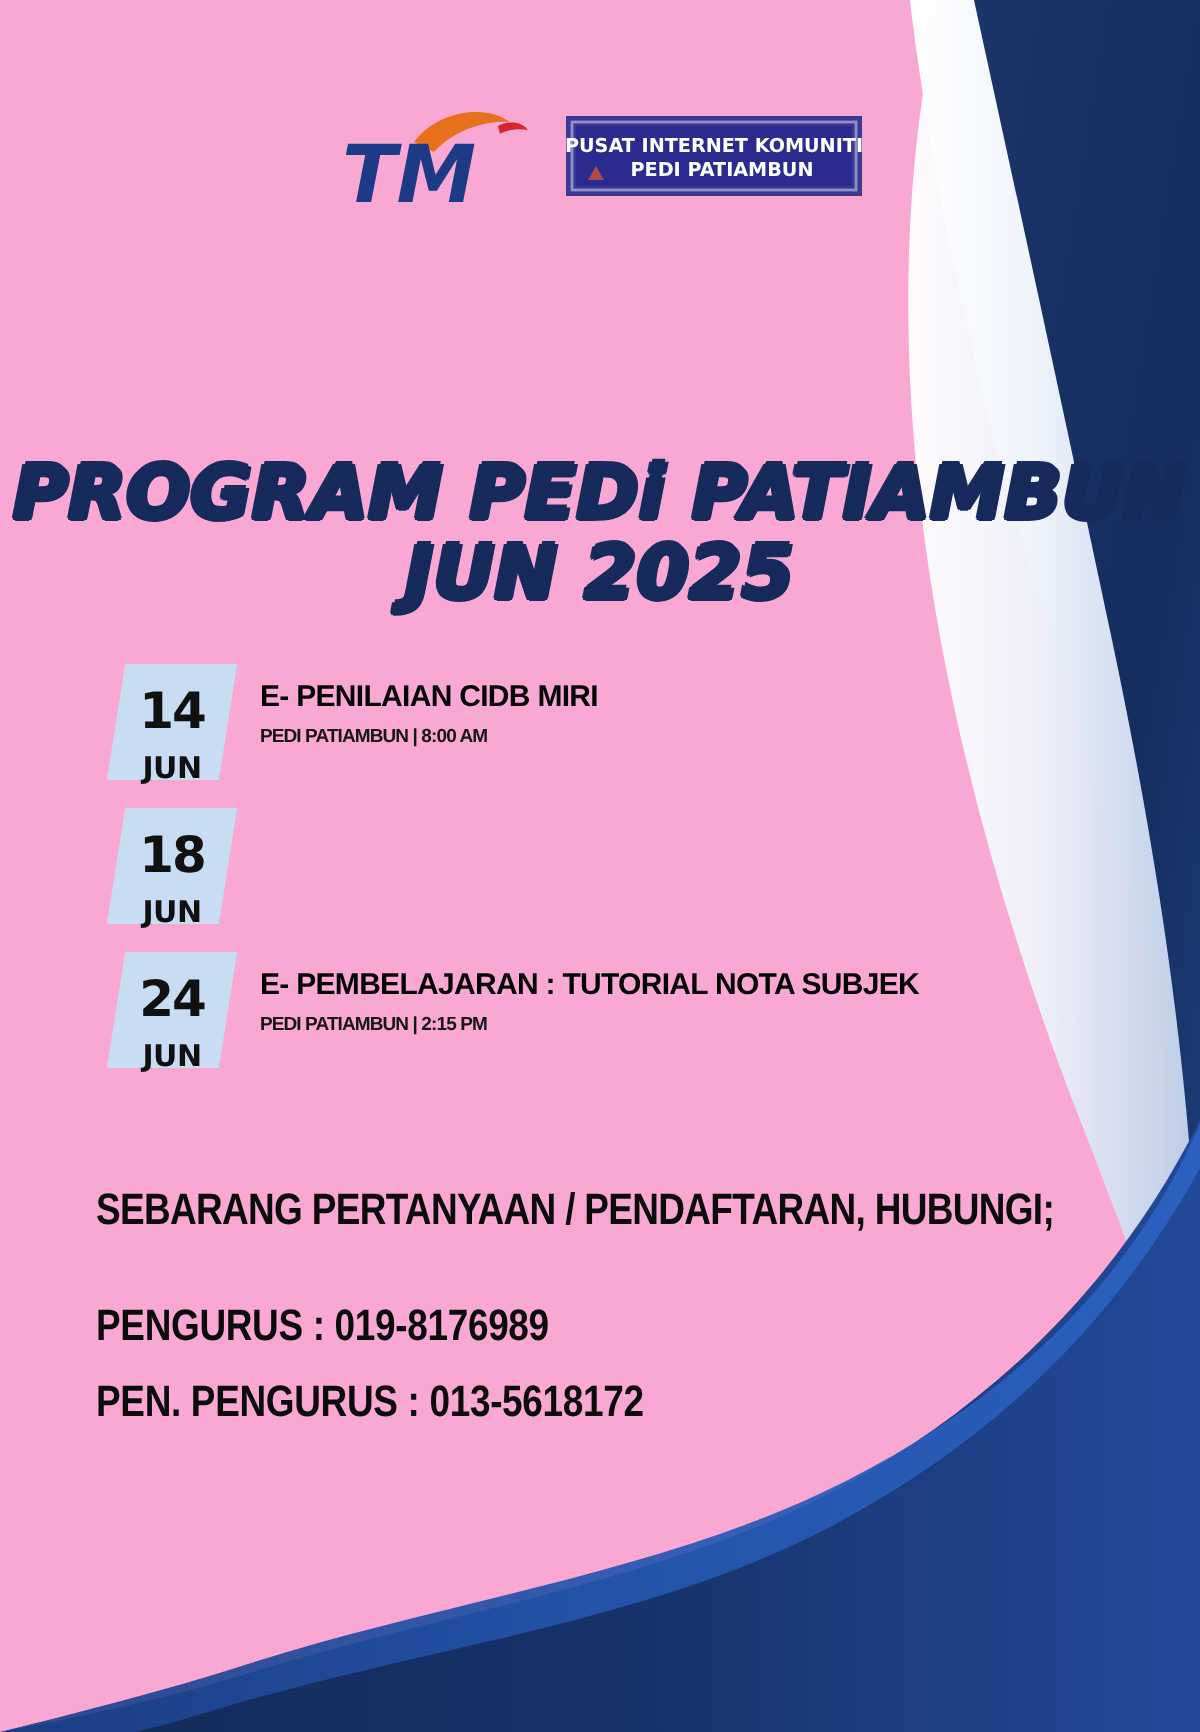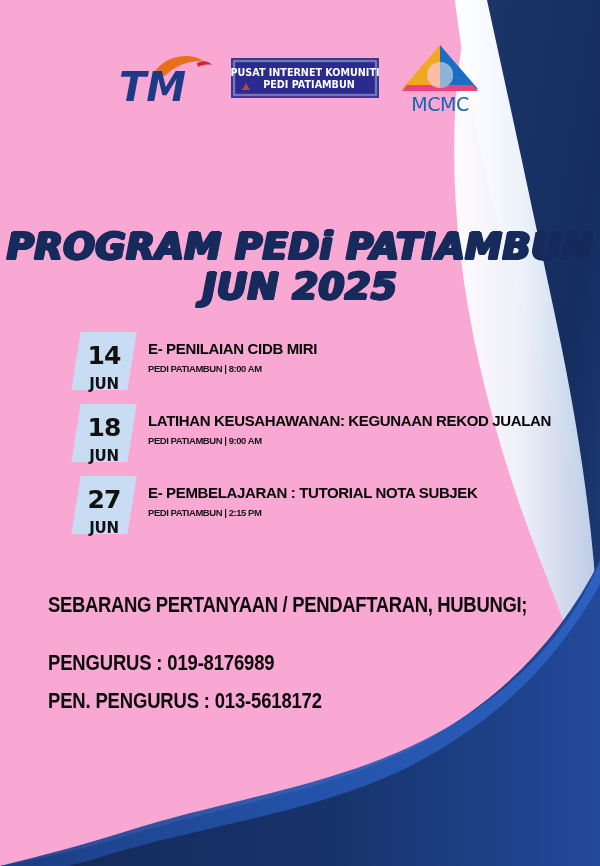--- a/index.html
+++ b/index.html
@@ -73,21 +73,21 @@
        0 1.3px 0 #162a5c, 0 -1.3px 0 #162a5c,
        1.2px 1.2px 0 #162a5c, -1.2px 1.2px 0 #162a5c;
   }
   .title-line.l1 { font-size: 37px; margin-top: 28px; }
   .title-line.l2 { font-size: 37px; margin-top: 2px; }
 
   
   .events {
     position: absolute;
     top: 332px;
-    left: 76px;
+    left: 58px;
     width: 520px;
     z-index: 5;
   }
   .event-row {
     display: flex;
     align-items: flex-start;
     margin-bottom: 14px;
     height: 58px;
   }
   .date-badge {
@@ -242,31 +242,20 @@
       <svg viewBox="0 0 148 40" width="148" height="40" xmlns="http://www.w3.org/2000/svg">
         <rect x="0" y="0" width="148" height="40" fill="#3a3a93"></rect>
         <rect x="3" y="3" width="142" height="34" fill="none" stroke="#8e8ec9" stroke-width="1.4"></rect>
         <rect x="5" y="5" width="138" height="30" fill="#2b2b8f"></rect>
         <text x="74" y="18" text-anchor="middle" font-family="DejaVu Sans, sans-serif" font-size="9.6" font-weight="bold" fill="#ffffff">PUSAT INTERNET KOMUNITI</text>
         <text x="78" y="30" text-anchor="middle" font-family="DejaVu Sans, sans-serif" font-size="9.6" font-weight="bold" fill="#ffffff">PEDI PATIAMBUN</text>
         <path d="M 11,32 L 15,25 L 19,32 Z" fill="#b04848"></path>
       </svg>
     </div>
 
-    <div class="logo-mcmc">
-      <svg viewBox="0 0 86 78" width="86" height="78" xmlns="http://www.w3.org/2000/svg">
-        <path d="M 43,6 L 43,50 L 5,50 Z" fill="#f0a81e"></path>
-        <path d="M 43,6 L 43,50 L 81,50 Z" fill="#1a6fc4"></path>
-        <path d="M 5,50 L 81,50 L 43,50 Z" fill="#e8457e"></path>
-        <path d="M 10,46 L 76,46 L 81,52 L 5,52 Z" fill="#e8457e"></path>
-        <circle cx="43" cy="36" r="13" fill="#f7c0bc" opacity="0.88"></circle>
-        <path d="M 43,23 A 13,13 0 0 1 43,49 Z" fill="#7fb3de" opacity="0.85"></path>
-        <text x="43" y="72" text-anchor="middle" font-family="DejaVu Sans, sans-serif" font-size="19" fill="#1466b4" letter-spacing="-0.5">MCMC</text>
-      </svg>
-    </div>
 
   </div>
 
   <div class="title-block">
     <div class="title-line l1">PROGRAM PEDi PATIAMBUN</div>
     <div class="title-line l2">JUN 2025</div>
   </div>
 
   <div class="events">
 
@@ -281,30 +270,26 @@
         <div class="event-meta">PEDI PATIAMBUN | 8:00 AM</div>
       </div>
     </div>
 
     <div class="event-row">
       <div class="date-badge">
         <div class="skew"></div>
         <div class="daynum">18</div>
         <div class="mon">JUN</div>
       </div>
-      <div class="event-text">
-        <div class="event-title">LATIHAN KEUSAHAWANAN: KEGUNAAN REKOD JUALAN</div>
-        <div class="event-meta">PEDI PATIAMBUN | 9:00 AM</div>
-      </div>
     </div>
 
     <div class="event-row">
       <div class="date-badge">
         <div class="skew"></div>
-        <div class="daynum">27</div>
+        <div class="daynum">24</div>
         <div class="mon">JUN</div>
       </div>
       <div class="event-text">
         <div class="event-title">E- PEMBELAJARAN : TUTORIAL NOTA SUBJEK</div>
         <div class="event-meta">PEDI PATIAMBUN | 2:15 PM</div>
       </div>
     </div>
 
   </div>
 

